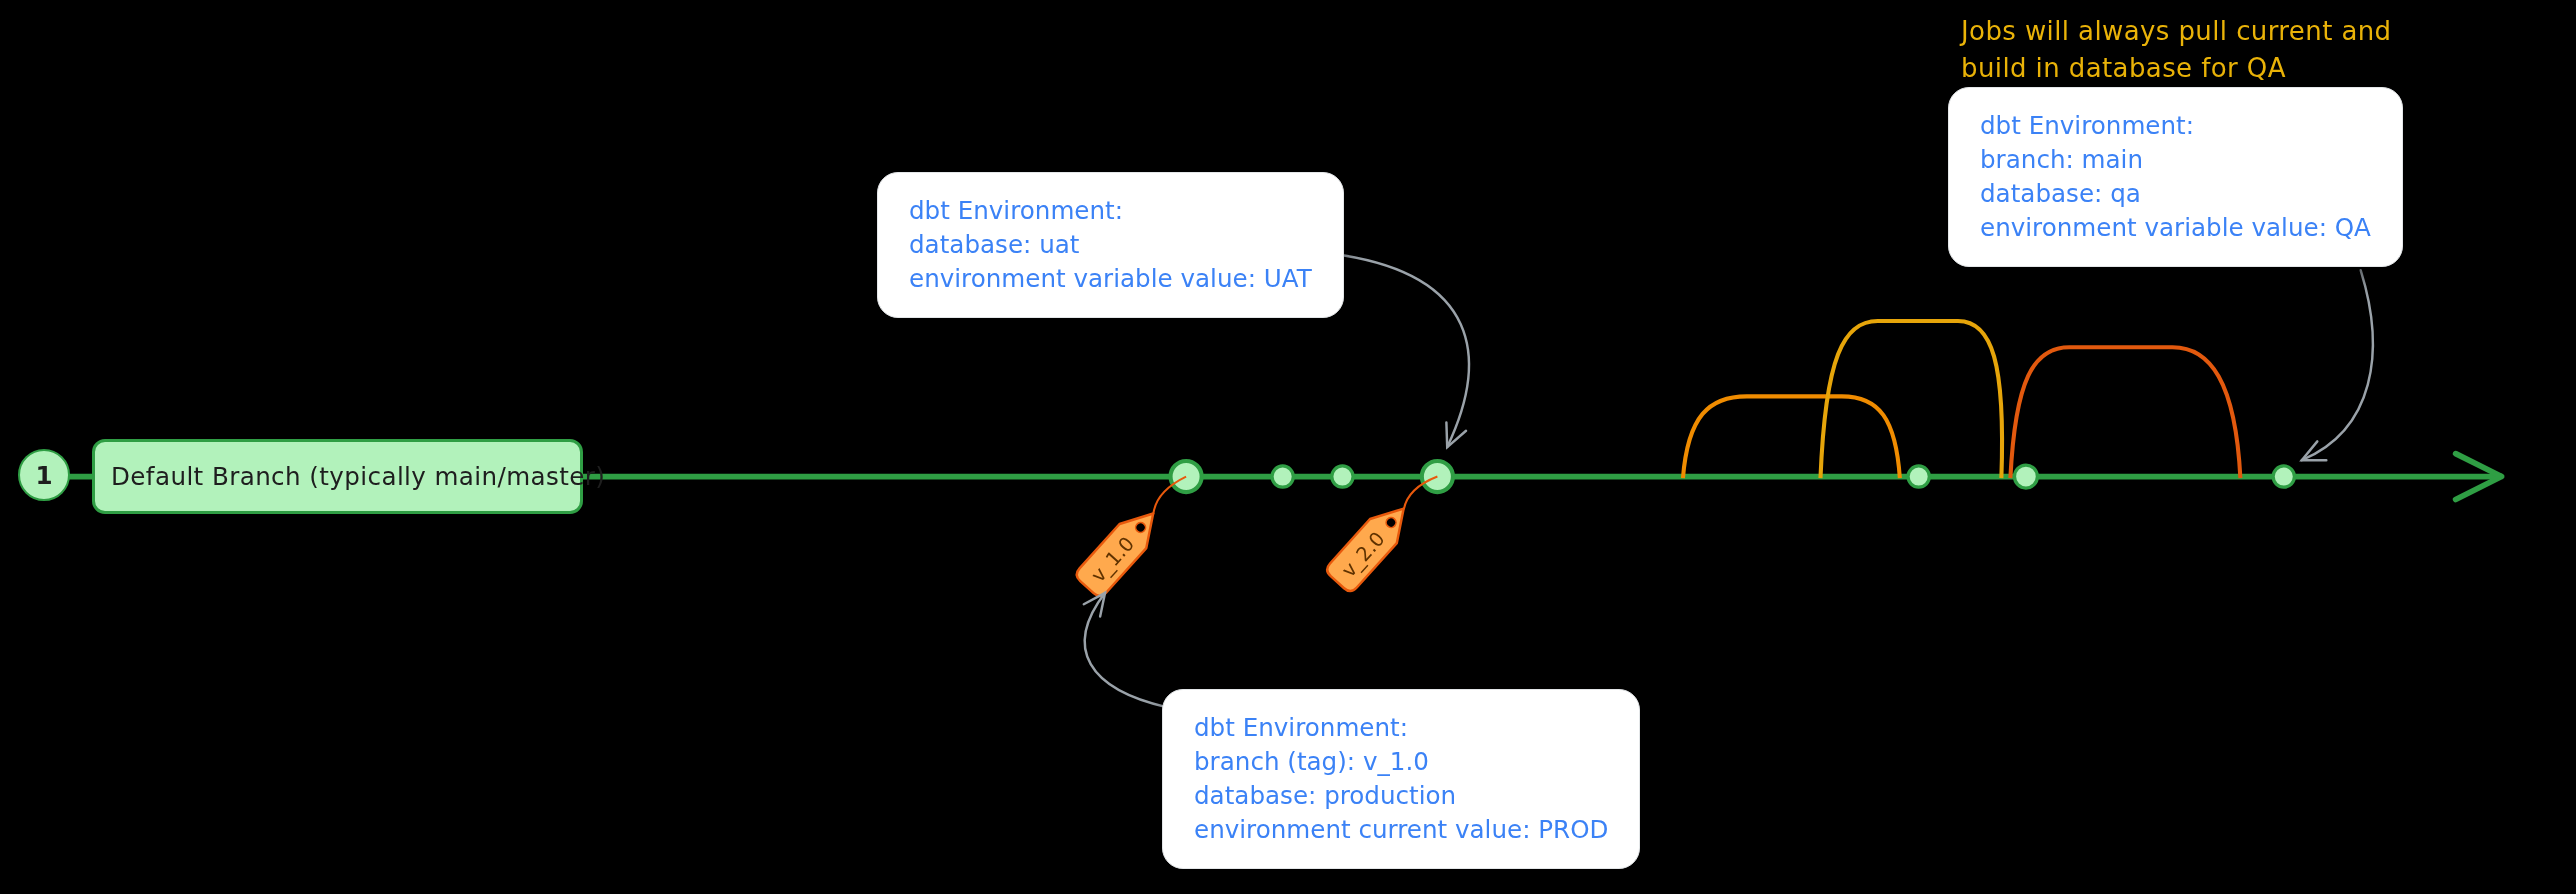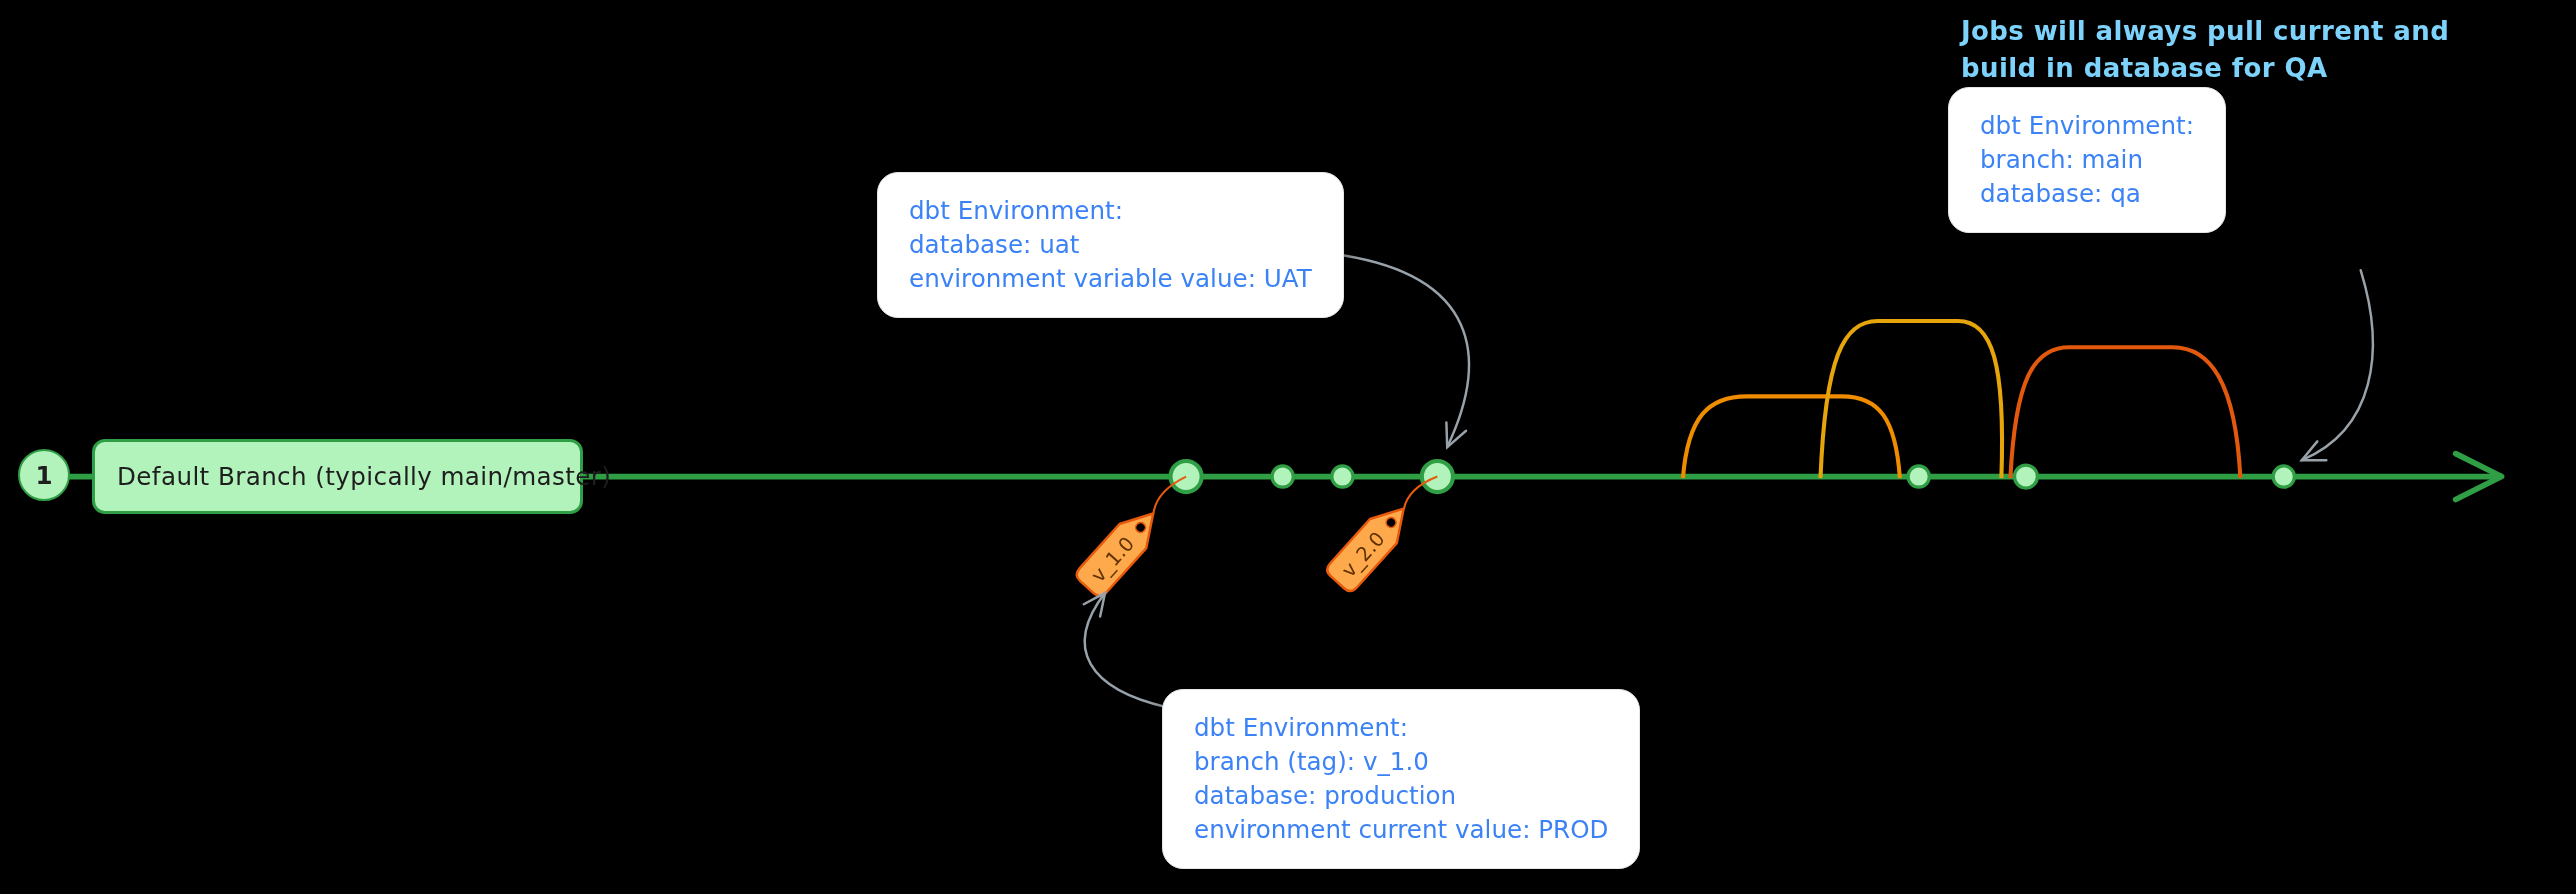--- a/index.html
+++ b/index.html
@@ -14,24 +14,24 @@
   .step-circle {
     left:18px; top:449px; width:52px; height:52px; border-radius:50%;
     background:#b2f2bb; border:2.5px solid #2f9e44; color:#1e1e1e;
     font-size:24.6px; font-weight:700;
     display:flex; align-items:center; justify-content:center;
   }
   .branch-label {
     left:92px; top:439px; width:491px; height:75px;
     background:#b2f2bb; border:3.3px solid #2f9e44; border-radius:13px;
     color:#1e1e1e; font-size:24.6px; letter-spacing:0.4px;
-    display:flex; align-items:center; padding-left:22px; white-space:nowrap;
+    display:flex; align-items:center; padding-left:16px; white-space:nowrap;
   }
   .heading {
-    color:#7dd3fc; font-size:26px; font-weight:700; line-height:37px;
+    color:#eab308; font-size:26px; font-weight:400; line-height:37px;
     letter-spacing:0.4px; white-space:nowrap;
   }
   .callout {
     display:inline-block; background:#ffffff; border:1.6px solid #e3e6e8;
     border-radius:21px; box-shadow:0 8.2px 21px rgba(0,0,0,.5);
     color:#3b82f6; font-size:24.6px; line-height:34px; padding:21px 31px;
   }
   .callout-line { white-space:nowrap; }
   .uat-heading  { left:884px; top:92px; }
   .uat-callout  { left:877px; top:172px; }
@@ -108,20 +108,21 @@
   </div>
 
   <div class="overlay heading qa-heading">
     <div>Jobs will always pull current and</div>
     <div>build in database for QA</div>
   </div>
   <div class="overlay callout qa-callout">
     <div class="callout-line">dbt Environment:</div>
     <div class="callout-line">branch: main</div>
     <div class="callout-line">database: qa</div>
+    <div class="callout-line">environment variable value: QA</div>
   </div>
 
   <div class="overlay callout prod-callout">
     <div class="callout-line">dbt Environment:</div>
     <div class="callout-line">branch (tag): v_1.0</div>
     <div class="callout-line">database: production</div>
     <div class="callout-line">environment current value: PROD</div>
   </div>
 
 </div>

